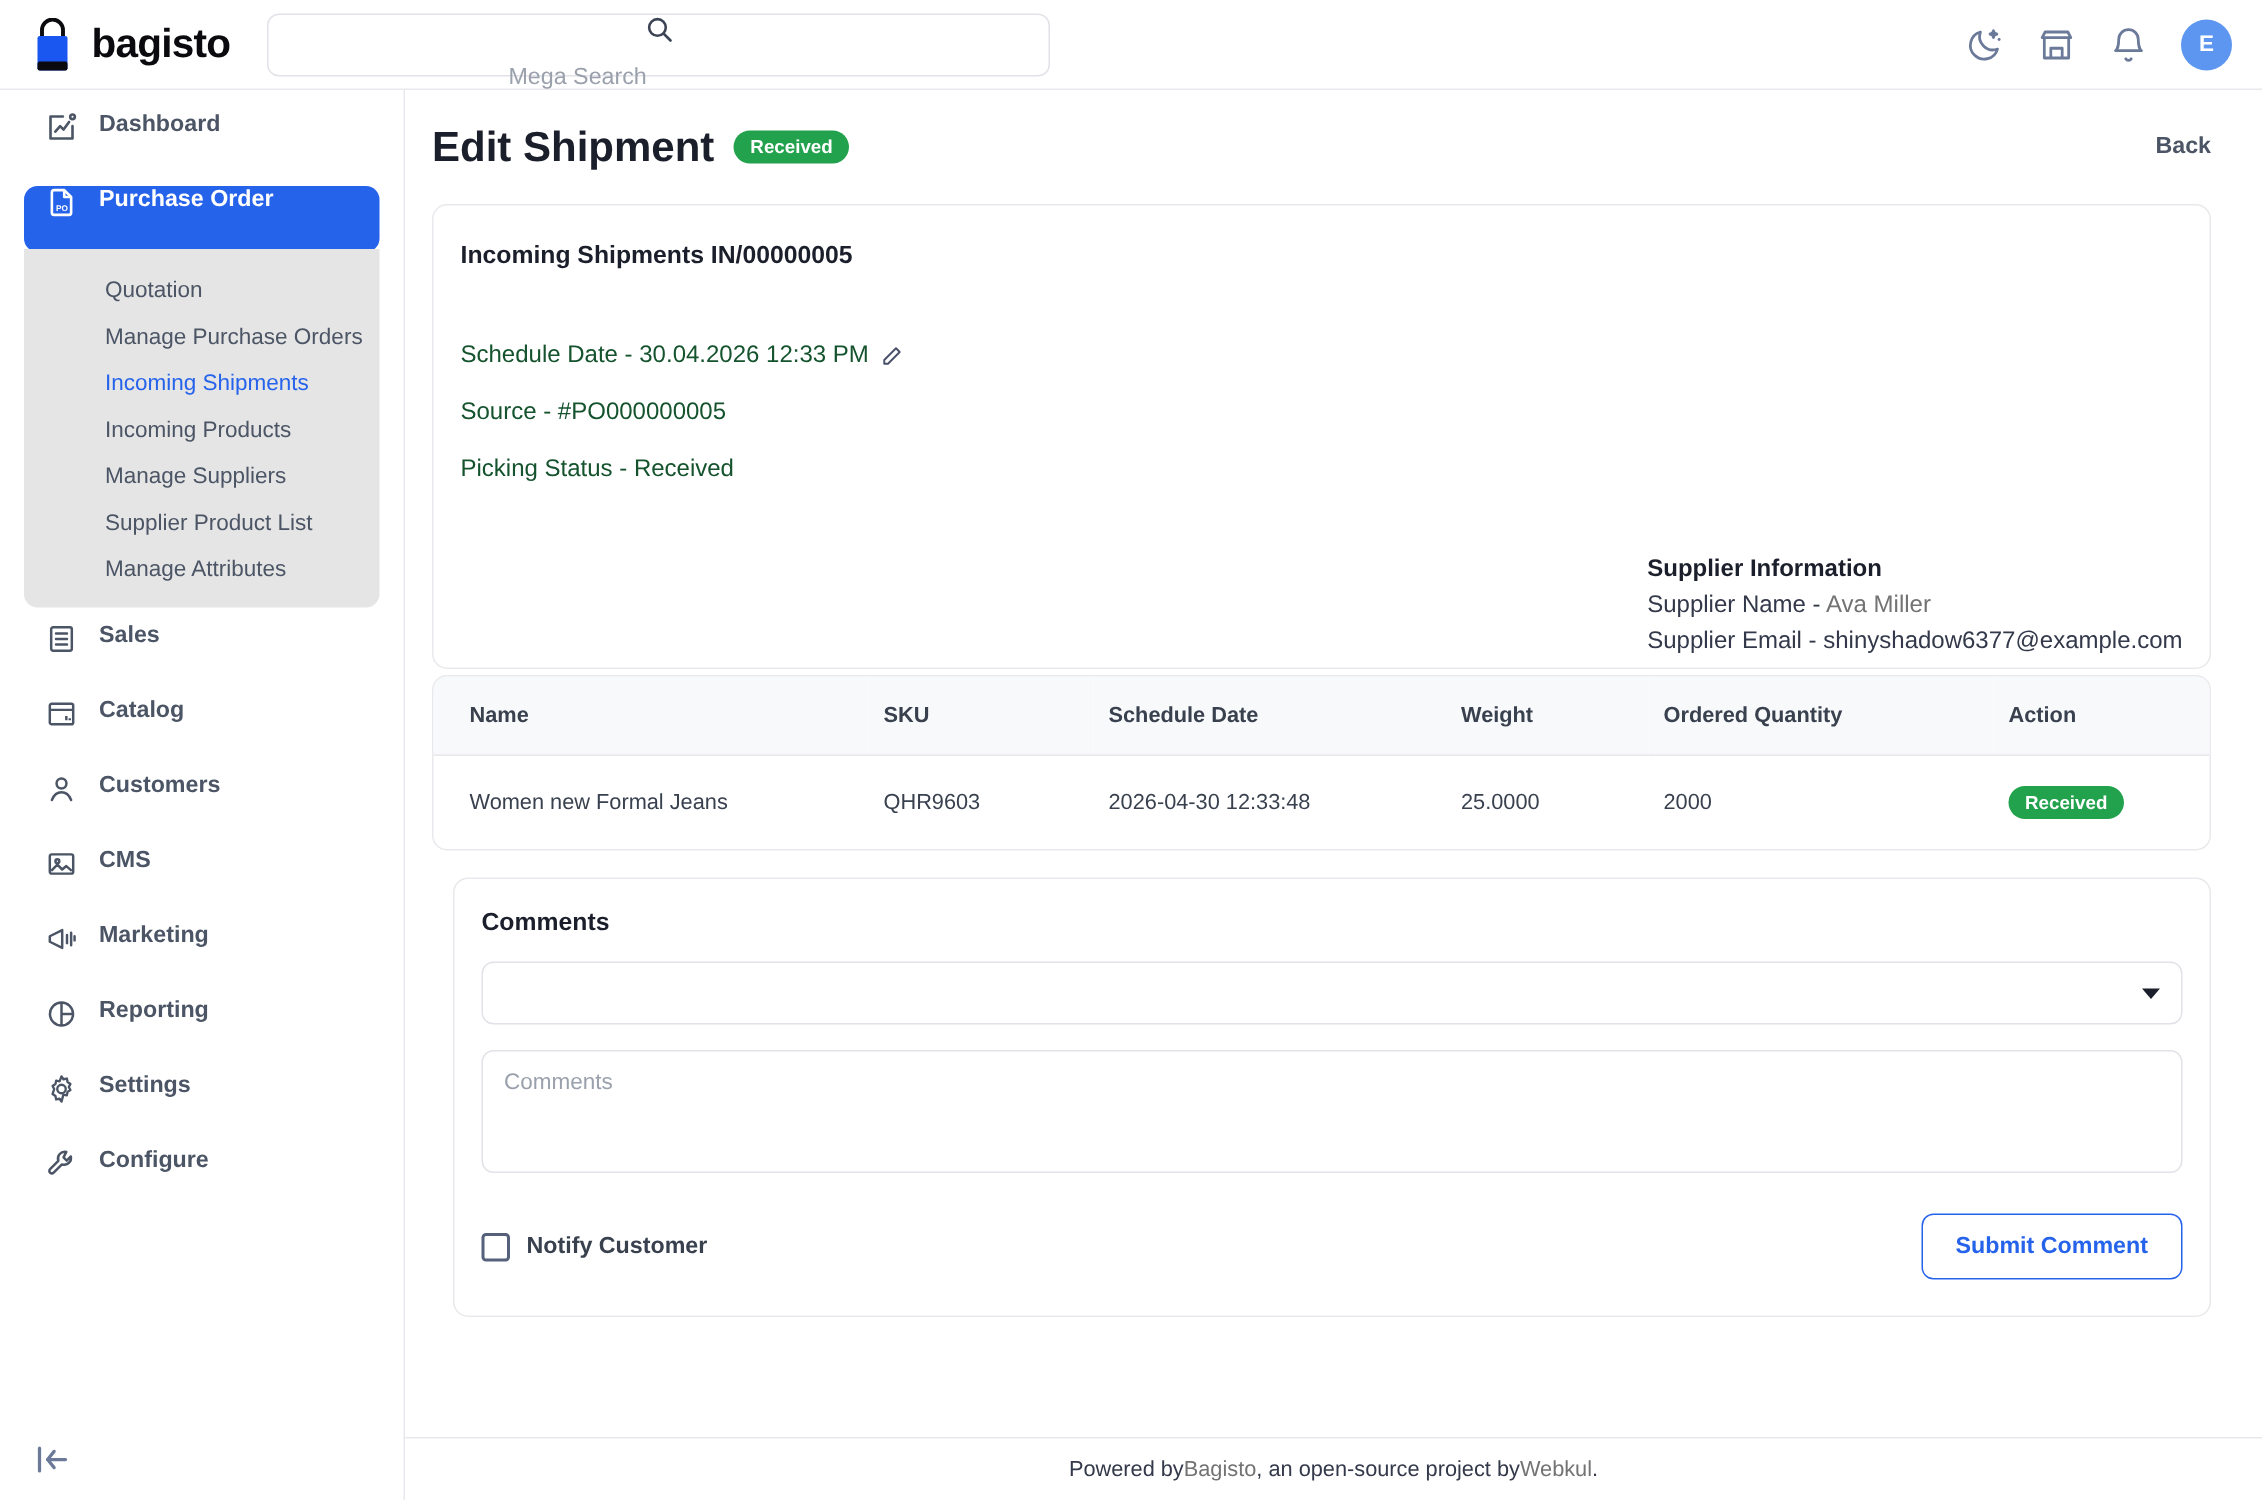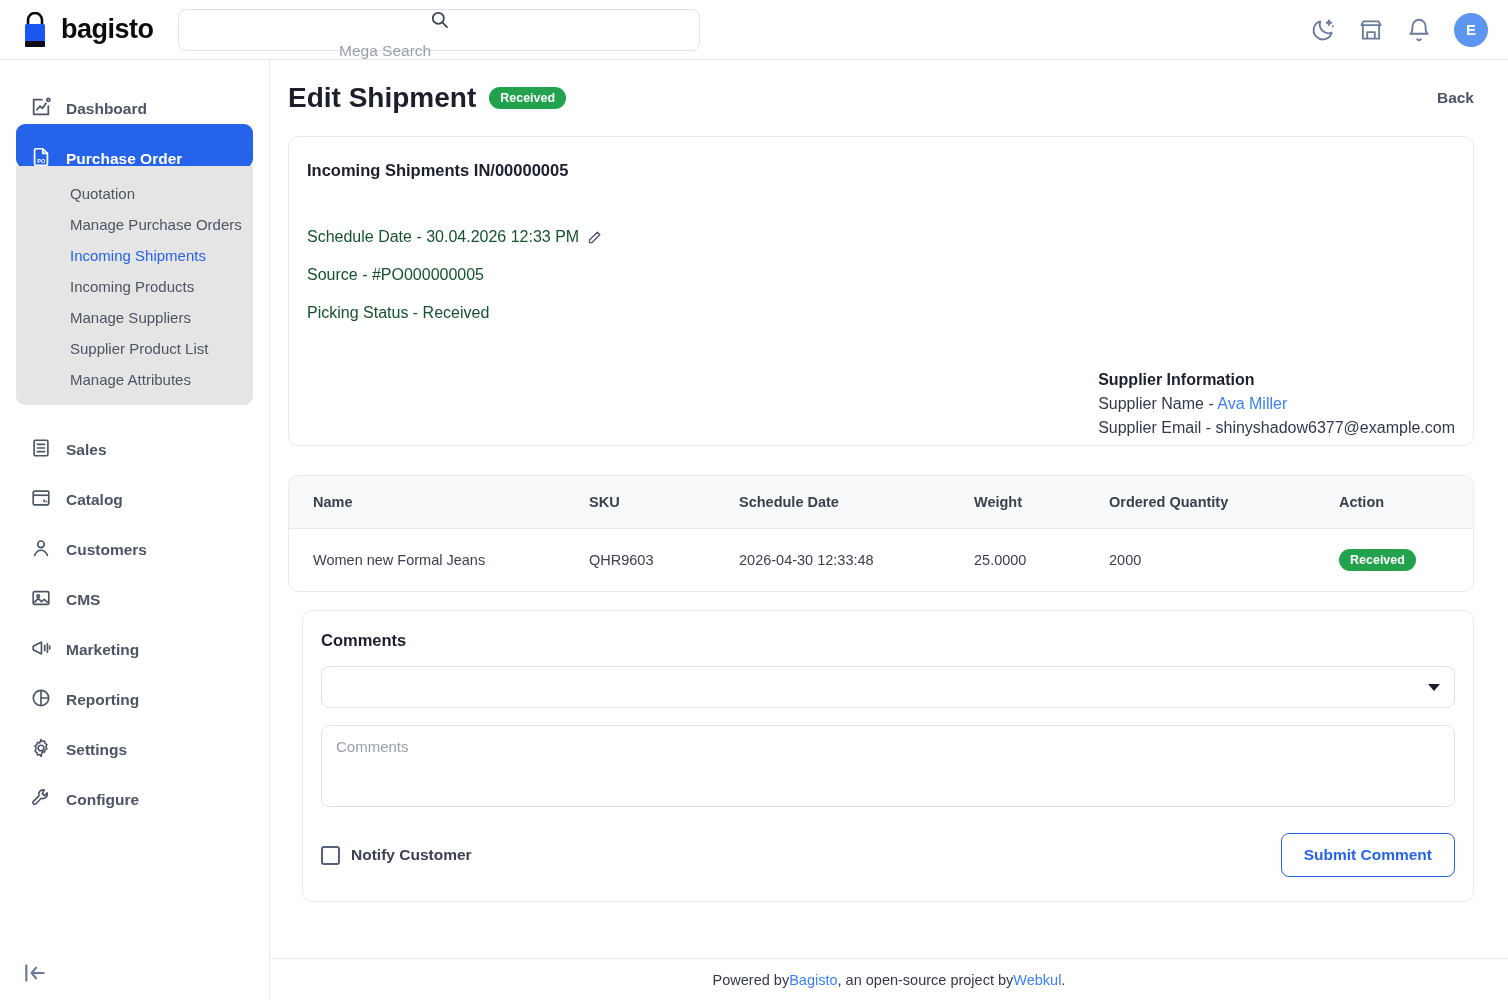--- a/index.html
+++ b/index.html
@@ -47,21 +47,21 @@
   }
 
   
   .sidebar {
     position: absolute; top: 60px; left: 0; width: 270px; height: 940px;
     background: #ffffff; border-right: 1px solid #e9e9ed;
     padding-top: 14px;
   }
   .nav-item {
     height: 44px; margin: 0 16px 6px 16px; padding: 0 14px;
-    display: flex; align-items: flex-end; gap: 14px;
+    display: flex; align-items: flex-start; gap: 14px;
     border-radius: 9px; cursor: pointer;
     font-size: 15.5px; font-weight: 600; color: #4b5565;
   }
   .nav-item.active { background: #2663eb; color: #ffffff; }
   .nav-icon { width: 22px; height: 22px; flex: 0 0 22px; display:block; }
 
   .submenu {
     background: #e5e5e5; margin: -6px 16px 10px 16px;
     border-radius: 0 0 9px 9px; padding: 6px 0 10px 0;
     margin-top: -8px; padding-top: 12px;
@@ -105,24 +105,24 @@
     display: flex; align-items: center; gap: 8px;
   }
   .info-line.first { margin-top: 48px; }
   .pencil-icon { width: 15px; height: 15px; color: #475069; cursor: pointer; display:block; }
 
   .supplier-block {
     position: absolute; right: 18px; bottom: 8px; text-align: left;
   }
   .supplier-head { font-size: 16px; font-weight: 700; color: #1b1f2b; }
   .supplier-line { font-size: 16px; color: #33394a; margin-top: 6px; }
-  .link-blue { color: #3b82f6; cursor: pointer; }
-
-  
-  .table-card { margin-top: 29px; overflow: hidden; }
+  .link-blue { color: #737373; cursor: pointer; }
+
+  
+  .table-card { margin-top: 4px; overflow: hidden; }
   table { width: 100%; border-collapse: collapse; }
   thead tr { background: #f8f9fb; }
   th {
     text-align: left; font-size: 14.5px; font-weight: 700; color: #39414f;
     padding: 18px 10px; border-bottom: 1px solid #e9e9ed;
   }
   td { font-size: 14.5px; color: #39414f; padding: 20px 10px; }
   th:first-child, td:first-child { padding-left: 24px; }
   .badge-cell .badge-green { margin-left: 0; display: inline-block; }
 

